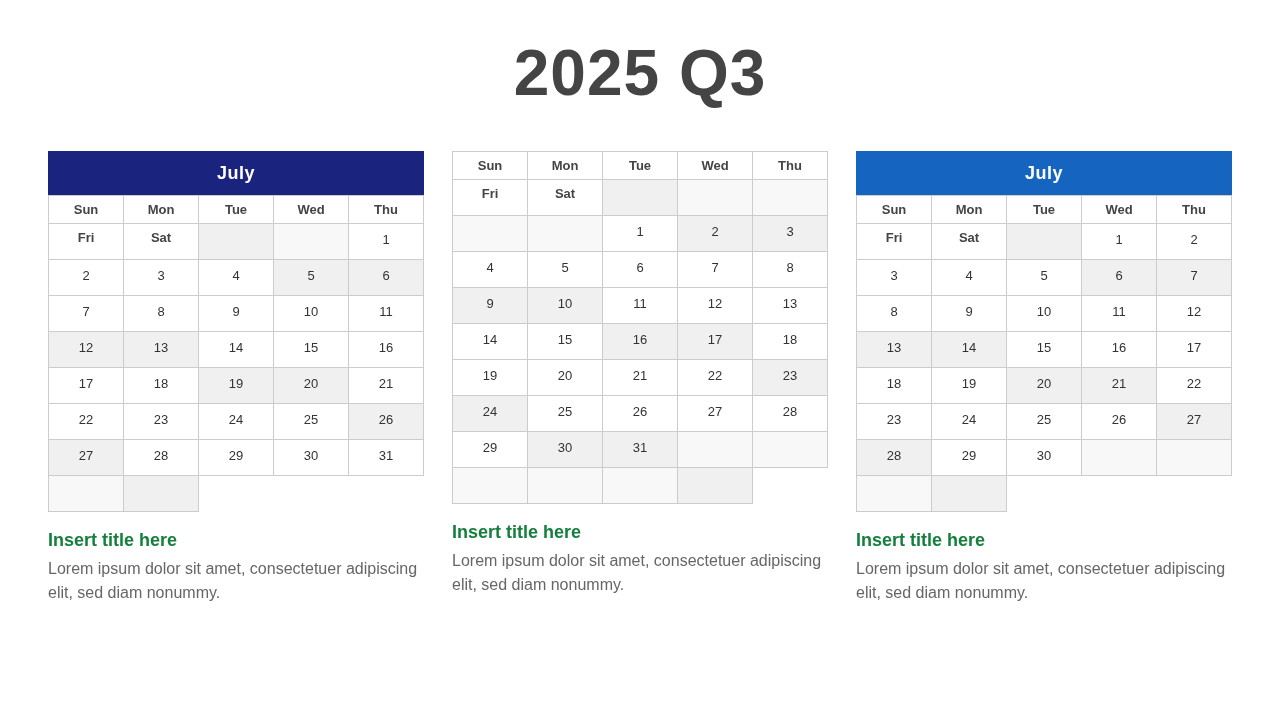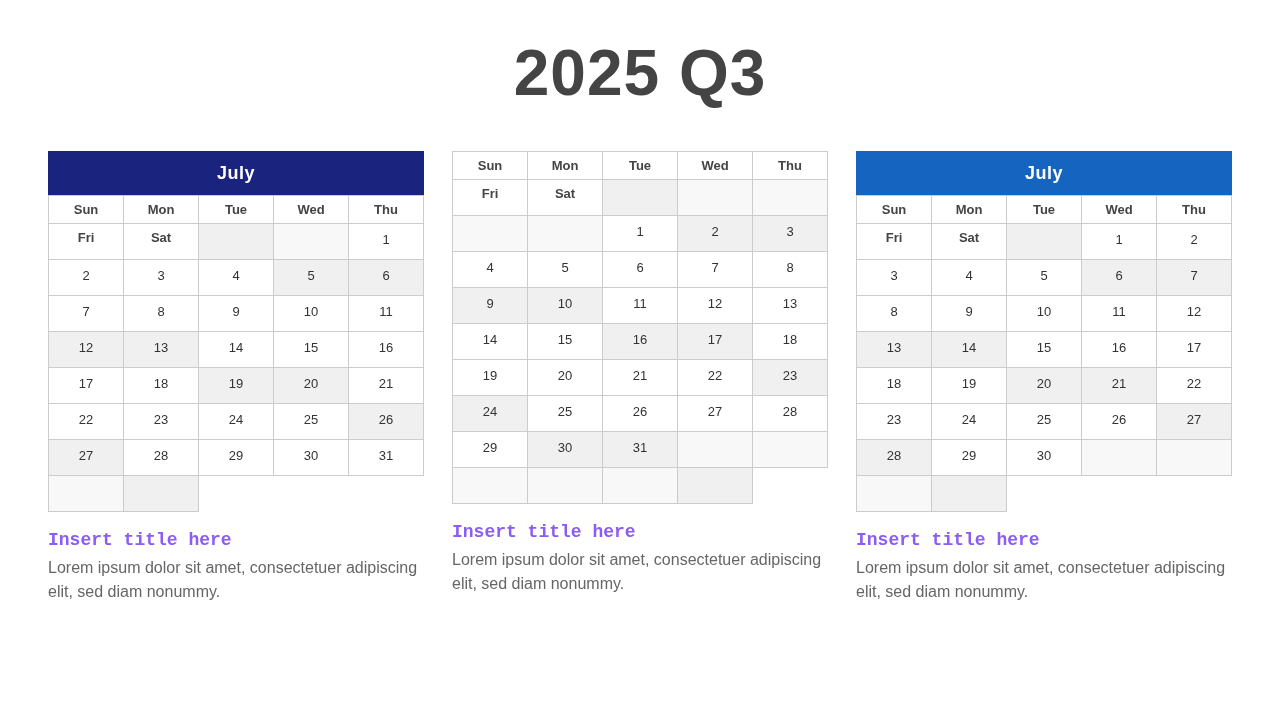--- a/index.html
+++ b/index.html
@@ -93,24 +93,23 @@
       background: #f8f8f8;
     }
 
     .cal-cell.empty.weekend {
       background: #f0f0f0;
     }
 
     .section-title {
       font-size: 18px;
       font-weight: 700;
-      color: #8b5cf6;
+      color: #15803d;
       margin-top: 18px;
       margin-bottom: 6px;
-      font-family: Liberation Mono, monospace;
     }
 
     .section-body {
       font-size: 16px;
       color: #666666;
       line-height: 1.5;
     }
   </style>
 </head>
 <body>

